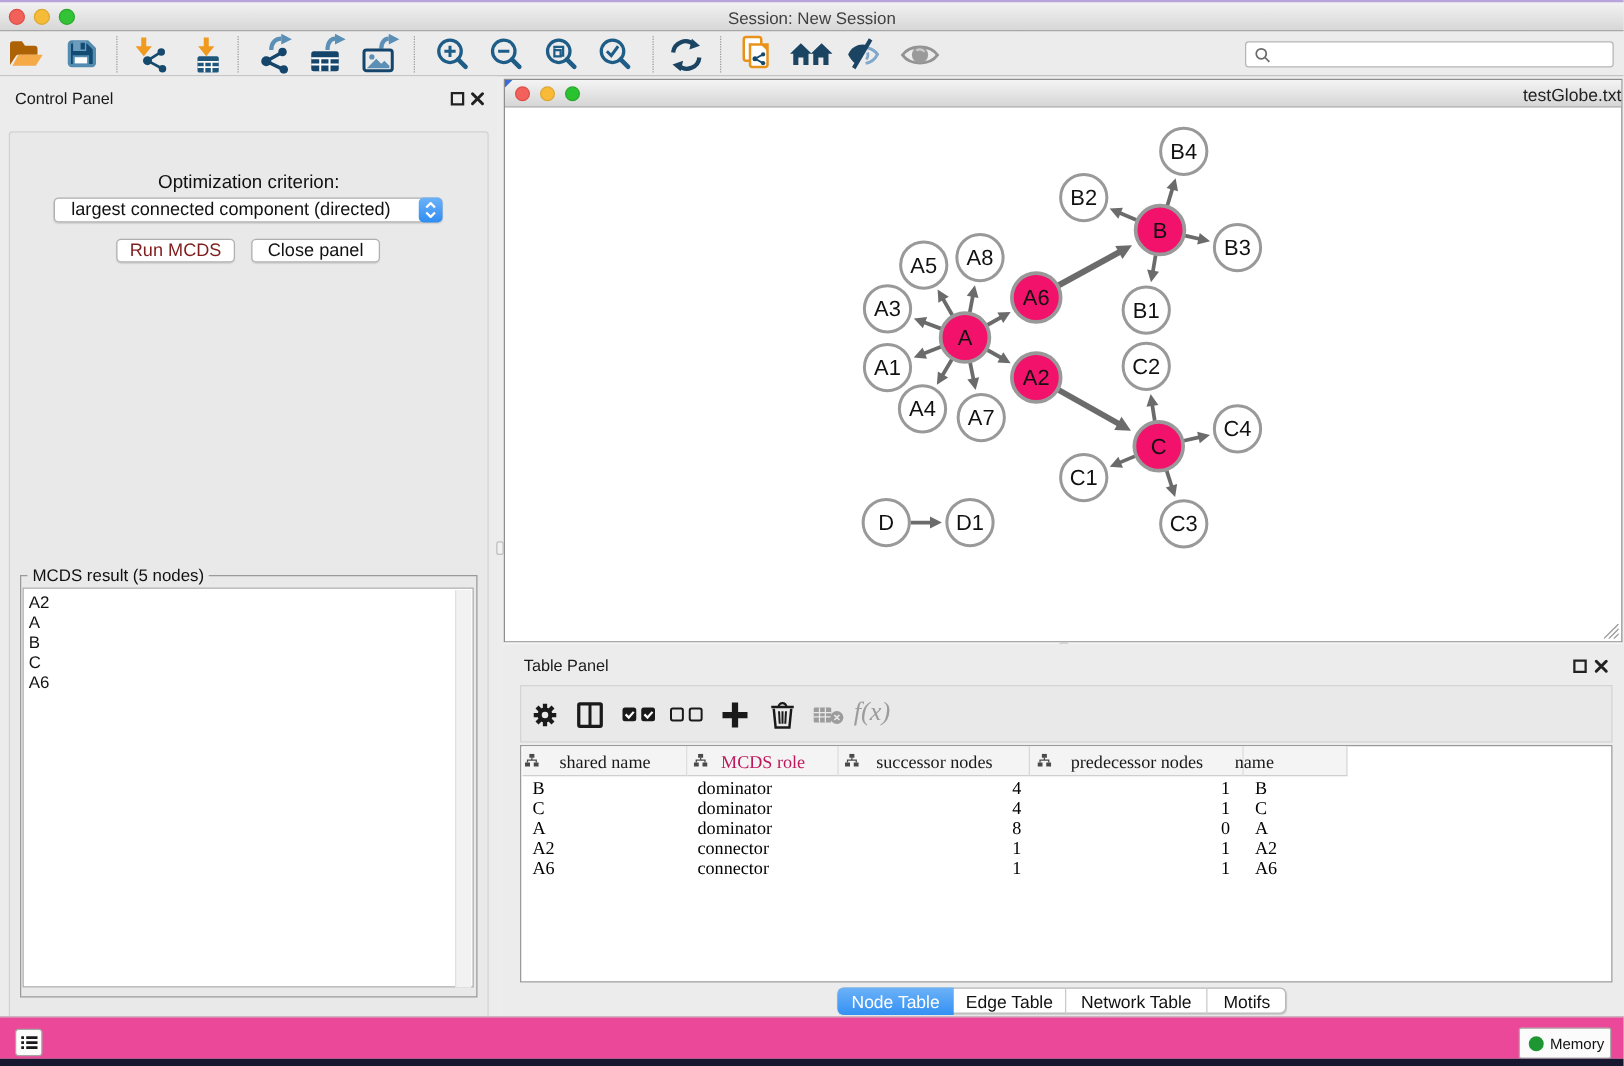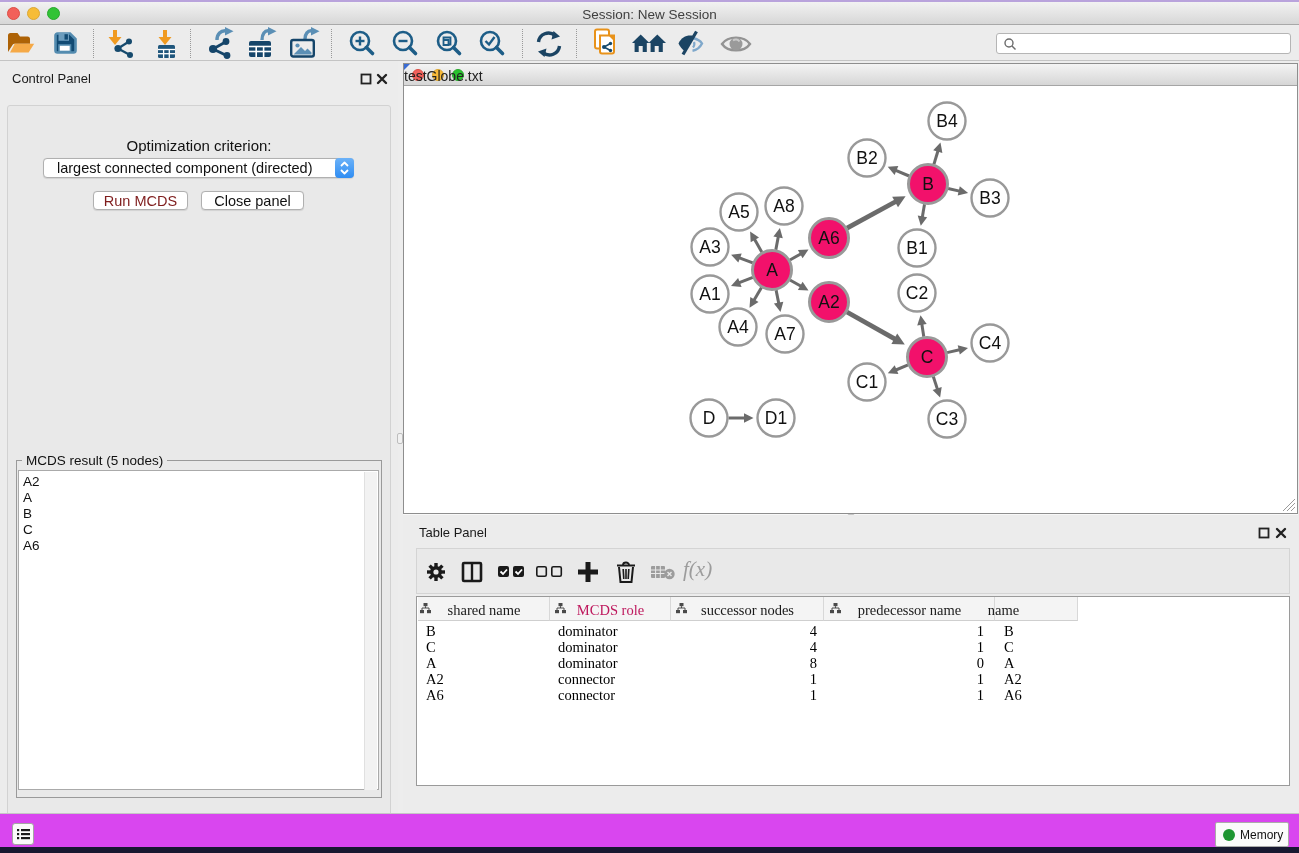--- a/index.html
+++ b/index.html
@@ -177,21 +177,21 @@
   <div class="abs" style="left:18px;top:409px;width:361px;height:320px;background:#fff;border:1px solid #aaa;">
     <div style="padding:3px 0 0 4px;font-size:13.5px;line-height:16px;color:#111;">A2<br>A<br>B<br>C<br>A6</div>
     <div class="abs" style="right:1px;top:1px;width:13px;height:318px;background:#f2f2f2;border-left:1px solid #e0e0e0;"></div>
   </div>
 </div>
 <div class="abs" style="left:403px;top:63px;width:895px;height:451px;border:1px solid #8e8e8e;background:#fff;">
   <div class="abs" style="left:0;top:0;width:893px;height:22px;background:linear-gradient(#f4f4f4,#d6d6d6);border-bottom:1px solid #a5a5a5;">
     <div class="abs" style="left:8px;top:5px;width:12px;height:12px;border-radius:50%;background:#f2615c;border:1px solid #dd4f46;"></div>
     <div class="abs" style="left:28px;top:5px;width:12px;height:12px;border-radius:50%;background:#f8ba37;border:1px solid #dca735;"></div>
     <div class="abs" style="left:48px;top:5px;width:12px;height:12px;border-radius:50%;background:#28c32f;border:1px solid #2aa82e;"></div>
-    <div class="abs" style="left:0;top:4px;width:893px;text-align:left;font-size:14px;color:#222;">testGlobe.txt</div>
+    <div class="abs" style="left:0;top:4px;width:893px;text-align:right;font-size:14px;color:#222;">testGlobe.txt</div>
   </div>
   <svg class="abs" style="left:0;top:23px" width="893" height="427" viewBox="404 86 893 427" font-family="Liberation Sans, sans-serif">
 <line x1="752.9" y1="276.4" x2="738.0" y2="282.2" stroke="#6b6b6b" stroke-width="3.0"></line>
 <polygon points="731.0,284.9 738.1,277.0 741.6,285.9" fill="#6b6b6b"></polygon>
 <line x1="752.8" y1="261.9" x2="738.1" y2="256.4" stroke="#6b6b6b" stroke-width="3.0"></line>
 <polygon points="731.1,253.8 741.7,252.6 738.3,261.6" fill="#6b6b6b"></polygon>
 <line x1="761.5" y1="286.6" x2="753.4" y2="300.2" stroke="#6b6b6b" stroke-width="3.0"></line>
 <polygon points="749.5,306.7 750.3,296.1 758.5,301.0" fill="#6b6b6b"></polygon>
 <line x1="761.9" y1="251.2" x2="753.8" y2="237.1" stroke="#6b6b6b" stroke-width="3.0"></line>
 <polygon points="750.1,230.6 759.0,236.4 750.7,241.2" fill="#6b6b6b"></polygon>
@@ -380,21 +380,21 @@
 <div class="abs" style="left:254px;top:5px;width:153px;text-align:center;font-size:14.5px;color:#1a1a1a;">successor nodes</div>
 <div class="abs" style="left:407px;top:0;width:171px;height:24px;background:#f4f4f4;border-right:1px solid #d8d8d8;border-bottom:1px solid #cfcfcf;"></div>
 <svg class="abs" style="left:413px;top:6px" width="11" height="11" viewBox="0 0 11 11">
         <g fill="#4a4a4a">
           <rect x="3.5" y="0" width="4" height="3.2"></rect>
           <rect x="0" y="7" width="4" height="3.2"></rect>
           <rect x="7" y="7" width="4" height="3.2"></rect>
         </g>
         <path d="M5.5,3.2 V5 M2,7 V5 H9 V7" fill="none" stroke="#4a4a4a" stroke-width="1"></path>
       </svg>
-<div class="abs" style="left:407px;top:5px;width:171px;text-align:center;font-size:14.5px;color:#1a1a1a;">predecessor name</div>
+<div class="abs" style="left:407px;top:5px;width:171px;text-align:center;font-size:14.5px;color:#1a1a1a;">predecessor nodes</div>
 <div class="abs" style="left:578px;top:0;width:83px;height:24px;background:#f4f4f4;border-right:1px solid #d8d8d8;border-bottom:1px solid #cfcfcf;"></div>
 <div class="abs" style="left:545px;top:5px;width:83px;text-align:center;font-size:14.5px;color:#1a1a1a;">name</div>
 
 <div class="abs" style="left:9px;top:26px;font-size:14.5px;color:#000;">B</div>
 <div class="abs" style="left:141px;top:26px;font-size:14.5px;color:#000;">dominator</div>
 <div class="abs" style="left:254px;top:26px;width:146px;text-align:right;font-size:14.5px;color:#000;">4</div>
 <div class="abs" style="left:407px;top:26px;width:160px;text-align:right;font-size:14.5px;color:#000;">1</div>
 <div class="abs" style="left:587px;top:26px;font-size:14.5px;color:#000;">B</div>
 <div class="abs" style="left:9px;top:42px;font-size:14.5px;color:#000;">C</div>
 <div class="abs" style="left:141px;top:42px;font-size:14.5px;color:#000;">dominator</div>
@@ -411,22 +411,28 @@
 <div class="abs" style="left:254px;top:74px;width:146px;text-align:right;font-size:14.5px;color:#000;">1</div>
 <div class="abs" style="left:407px;top:74px;width:160px;text-align:right;font-size:14.5px;color:#000;">1</div>
 <div class="abs" style="left:587px;top:74px;font-size:14.5px;color:#000;">A2</div>
 <div class="abs" style="left:9px;top:90px;font-size:14.5px;color:#000;">A6</div>
 <div class="abs" style="left:141px;top:90px;font-size:14.5px;color:#000;">connector</div>
 <div class="abs" style="left:254px;top:90px;width:146px;text-align:right;font-size:14.5px;color:#000;">1</div>
 <div class="abs" style="left:407px;top:90px;width:160px;text-align:right;font-size:14.5px;color:#000;">1</div>
 <div class="abs" style="left:587px;top:90px;font-size:14.5px;color:#000;">A6</div>
   </div>
 
-</div>
-<div class="abs" style="left:0;top:813px;width:1299px;height:34px;background:#d946ef;border-top:1px solid #c6c6c6;">
+  <div class="abs" style="left:267px;top:275px;width:359px;height:21px;background:#fff;border:1px solid #b9b9b9;border-radius:5px;box-shadow:0 .5px 1px rgba(0,0,0,.15);font-size:14px;color:#111;">
+    <div class="abs" style="left:-1px;top:-1px;width:93px;height:22px;line-height:22px;text-align:center;background:linear-gradient(#6cb2f8,#3490f3);border-radius:5px 0 0 5px;color:#fff;">Node Table</div>
+    <div class="abs" style="left:92px;top:0;width:90px;height:21px;line-height:21px;text-align:center;border-right:1px solid #c9c9c9;">Edge Table</div>
+    <div class="abs" style="left:182px;top:0;width:113px;height:21px;line-height:21px;text-align:center;border-right:1px solid #c9c9c9;">Network Table</div>
+    <div class="abs" style="left:295px;top:0;width:63px;height:21px;line-height:21px;text-align:center;">Motifs</div>
+  </div>
+</div>
+<div class="abs" style="left:0;top:813px;width:1299px;height:34px;background:#ec4899;border-top:1px solid #c6c6c6;">
   <div class="abs" style="left:12px;top:9px;width:22px;height:22px;background:#fbfbfb;border:1px solid #a5a5a5;border-radius:3px;">
     <svg width="20" height="20" viewBox="0 0 20 20" style="position:absolute;left:0;top:0">
         <g fill="#1a1a1a">
           <rect x="4" y="5" width="2.2" height="2.2"></rect>
           <rect x="8" y="5" width="9" height="2.2"></rect>
           <rect x="4" y="9" width="2.2" height="2.2"></rect>
           <rect x="8" y="9" width="9" height="2.2"></rect>
           <rect x="4" y="13" width="2.2" height="2.2"></rect>
           <rect x="8" y="13" width="9" height="2.2"></rect>
         </g>

